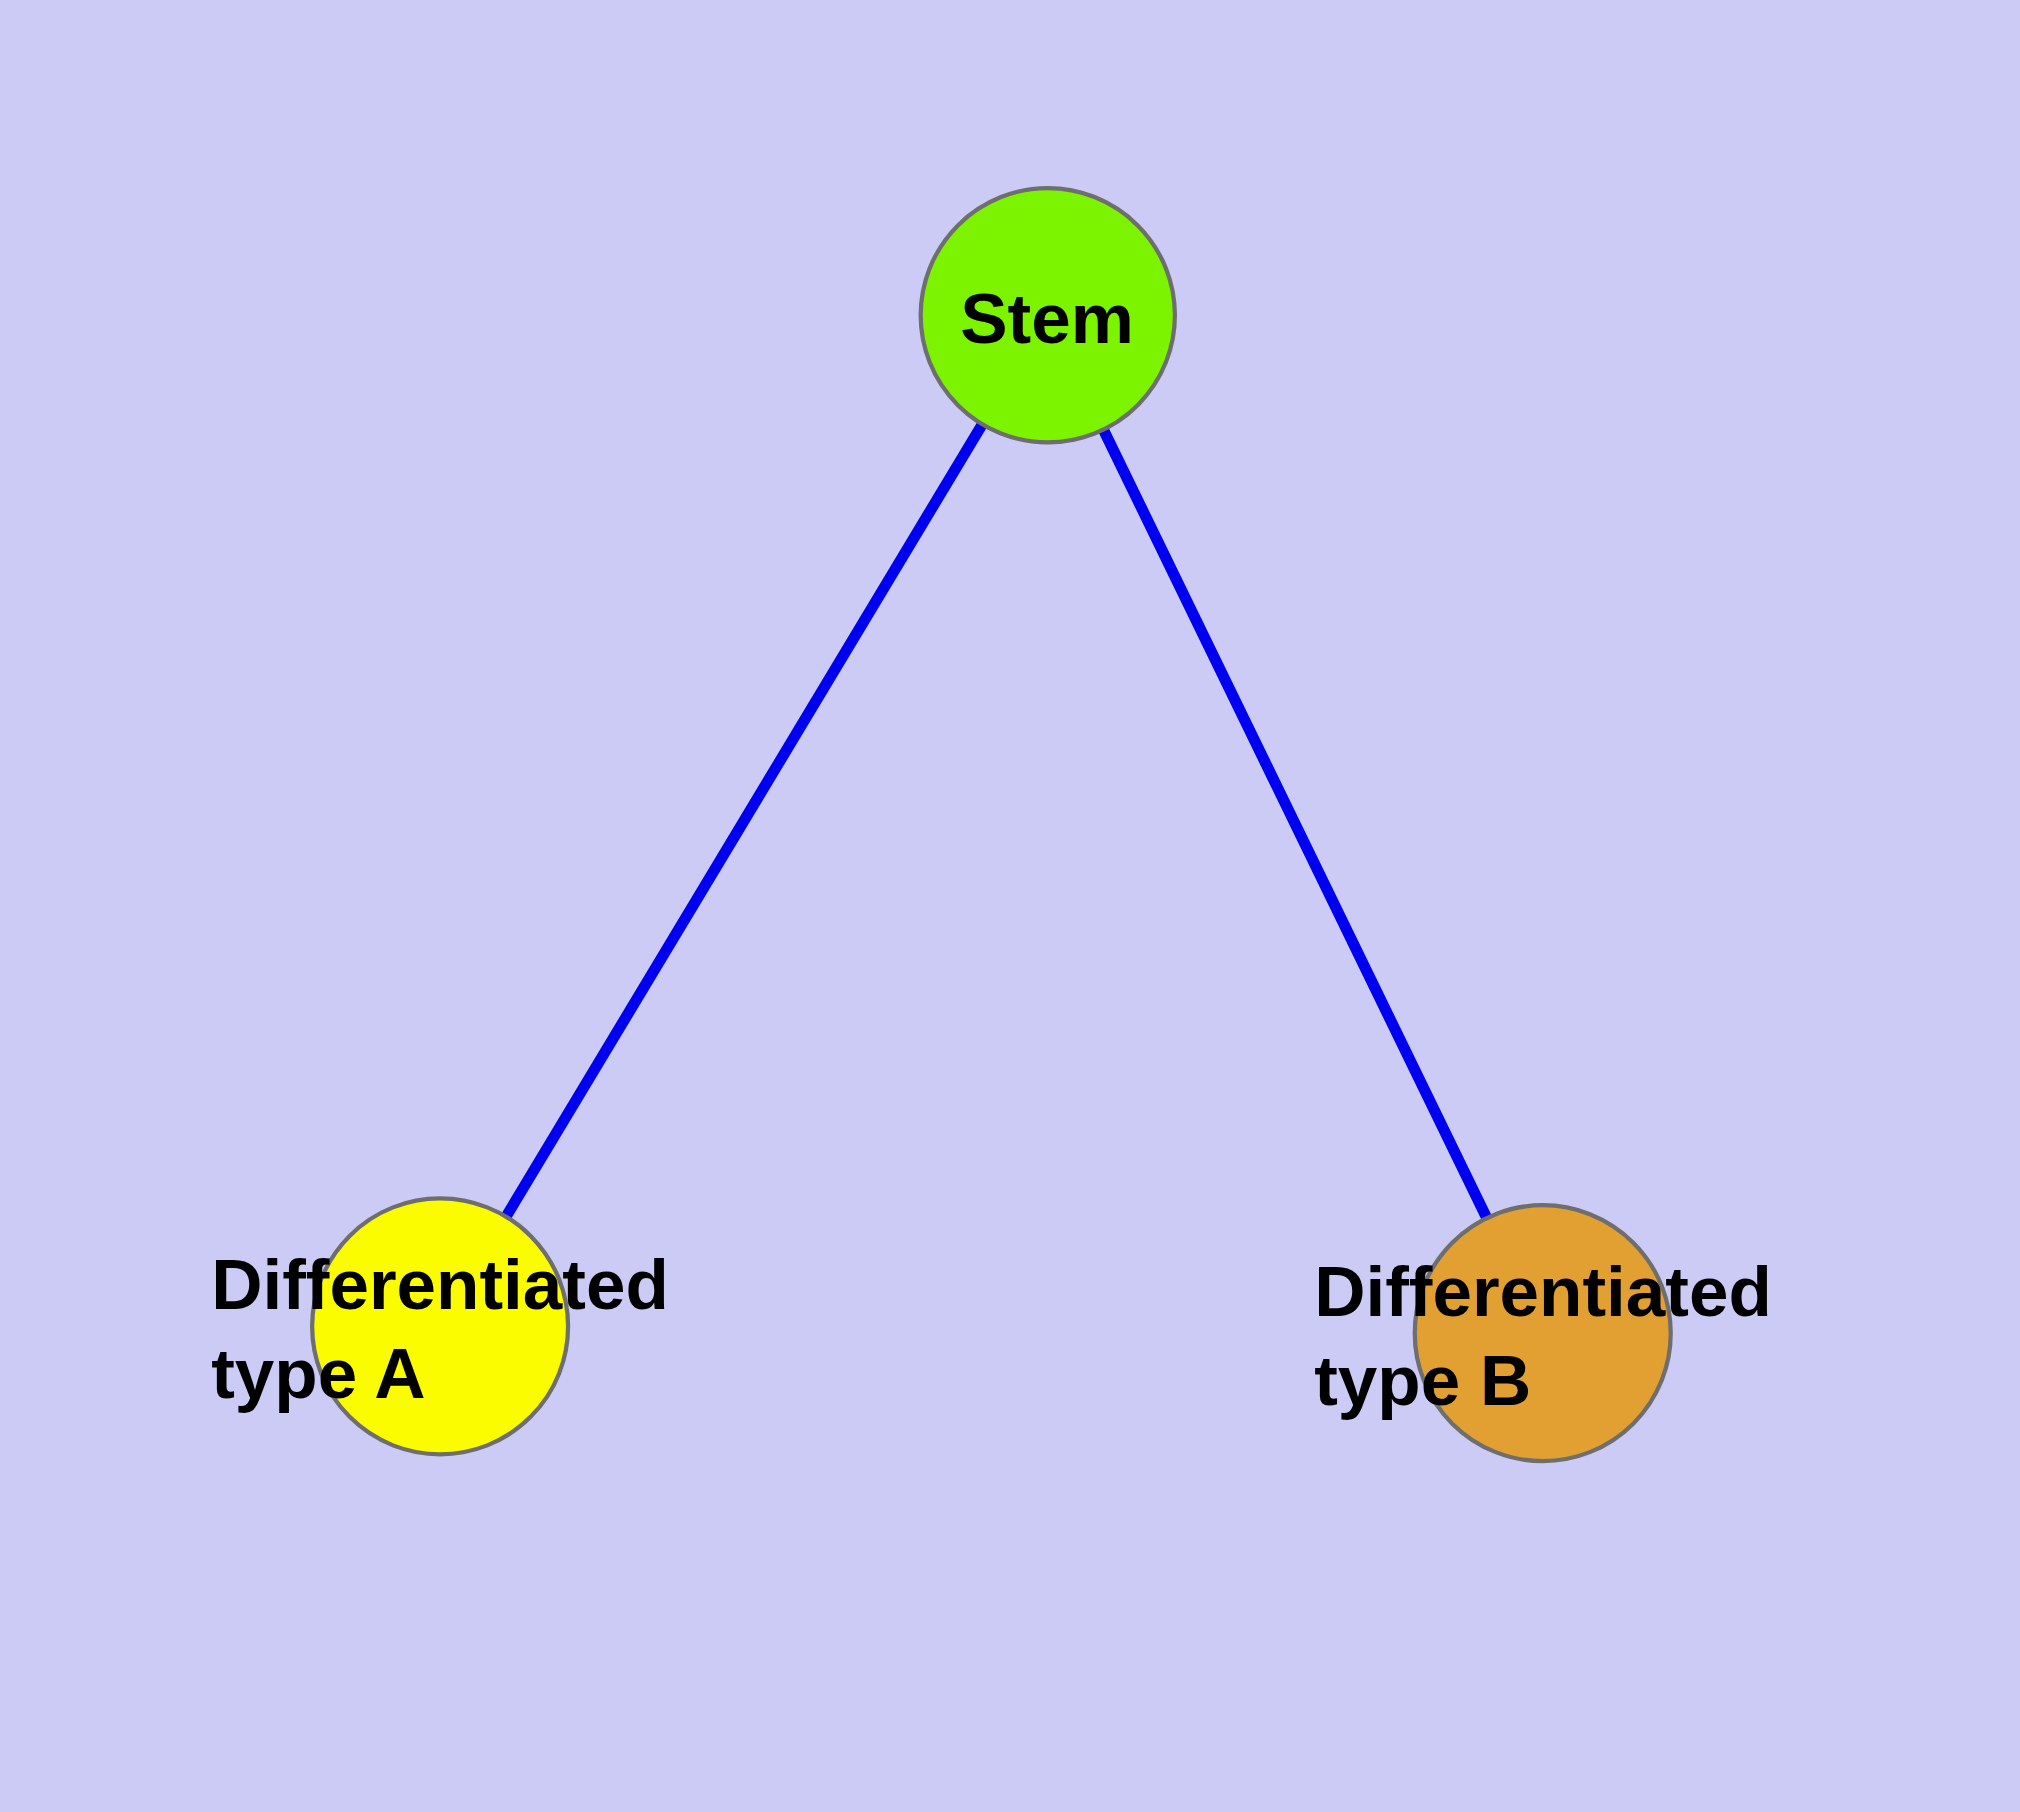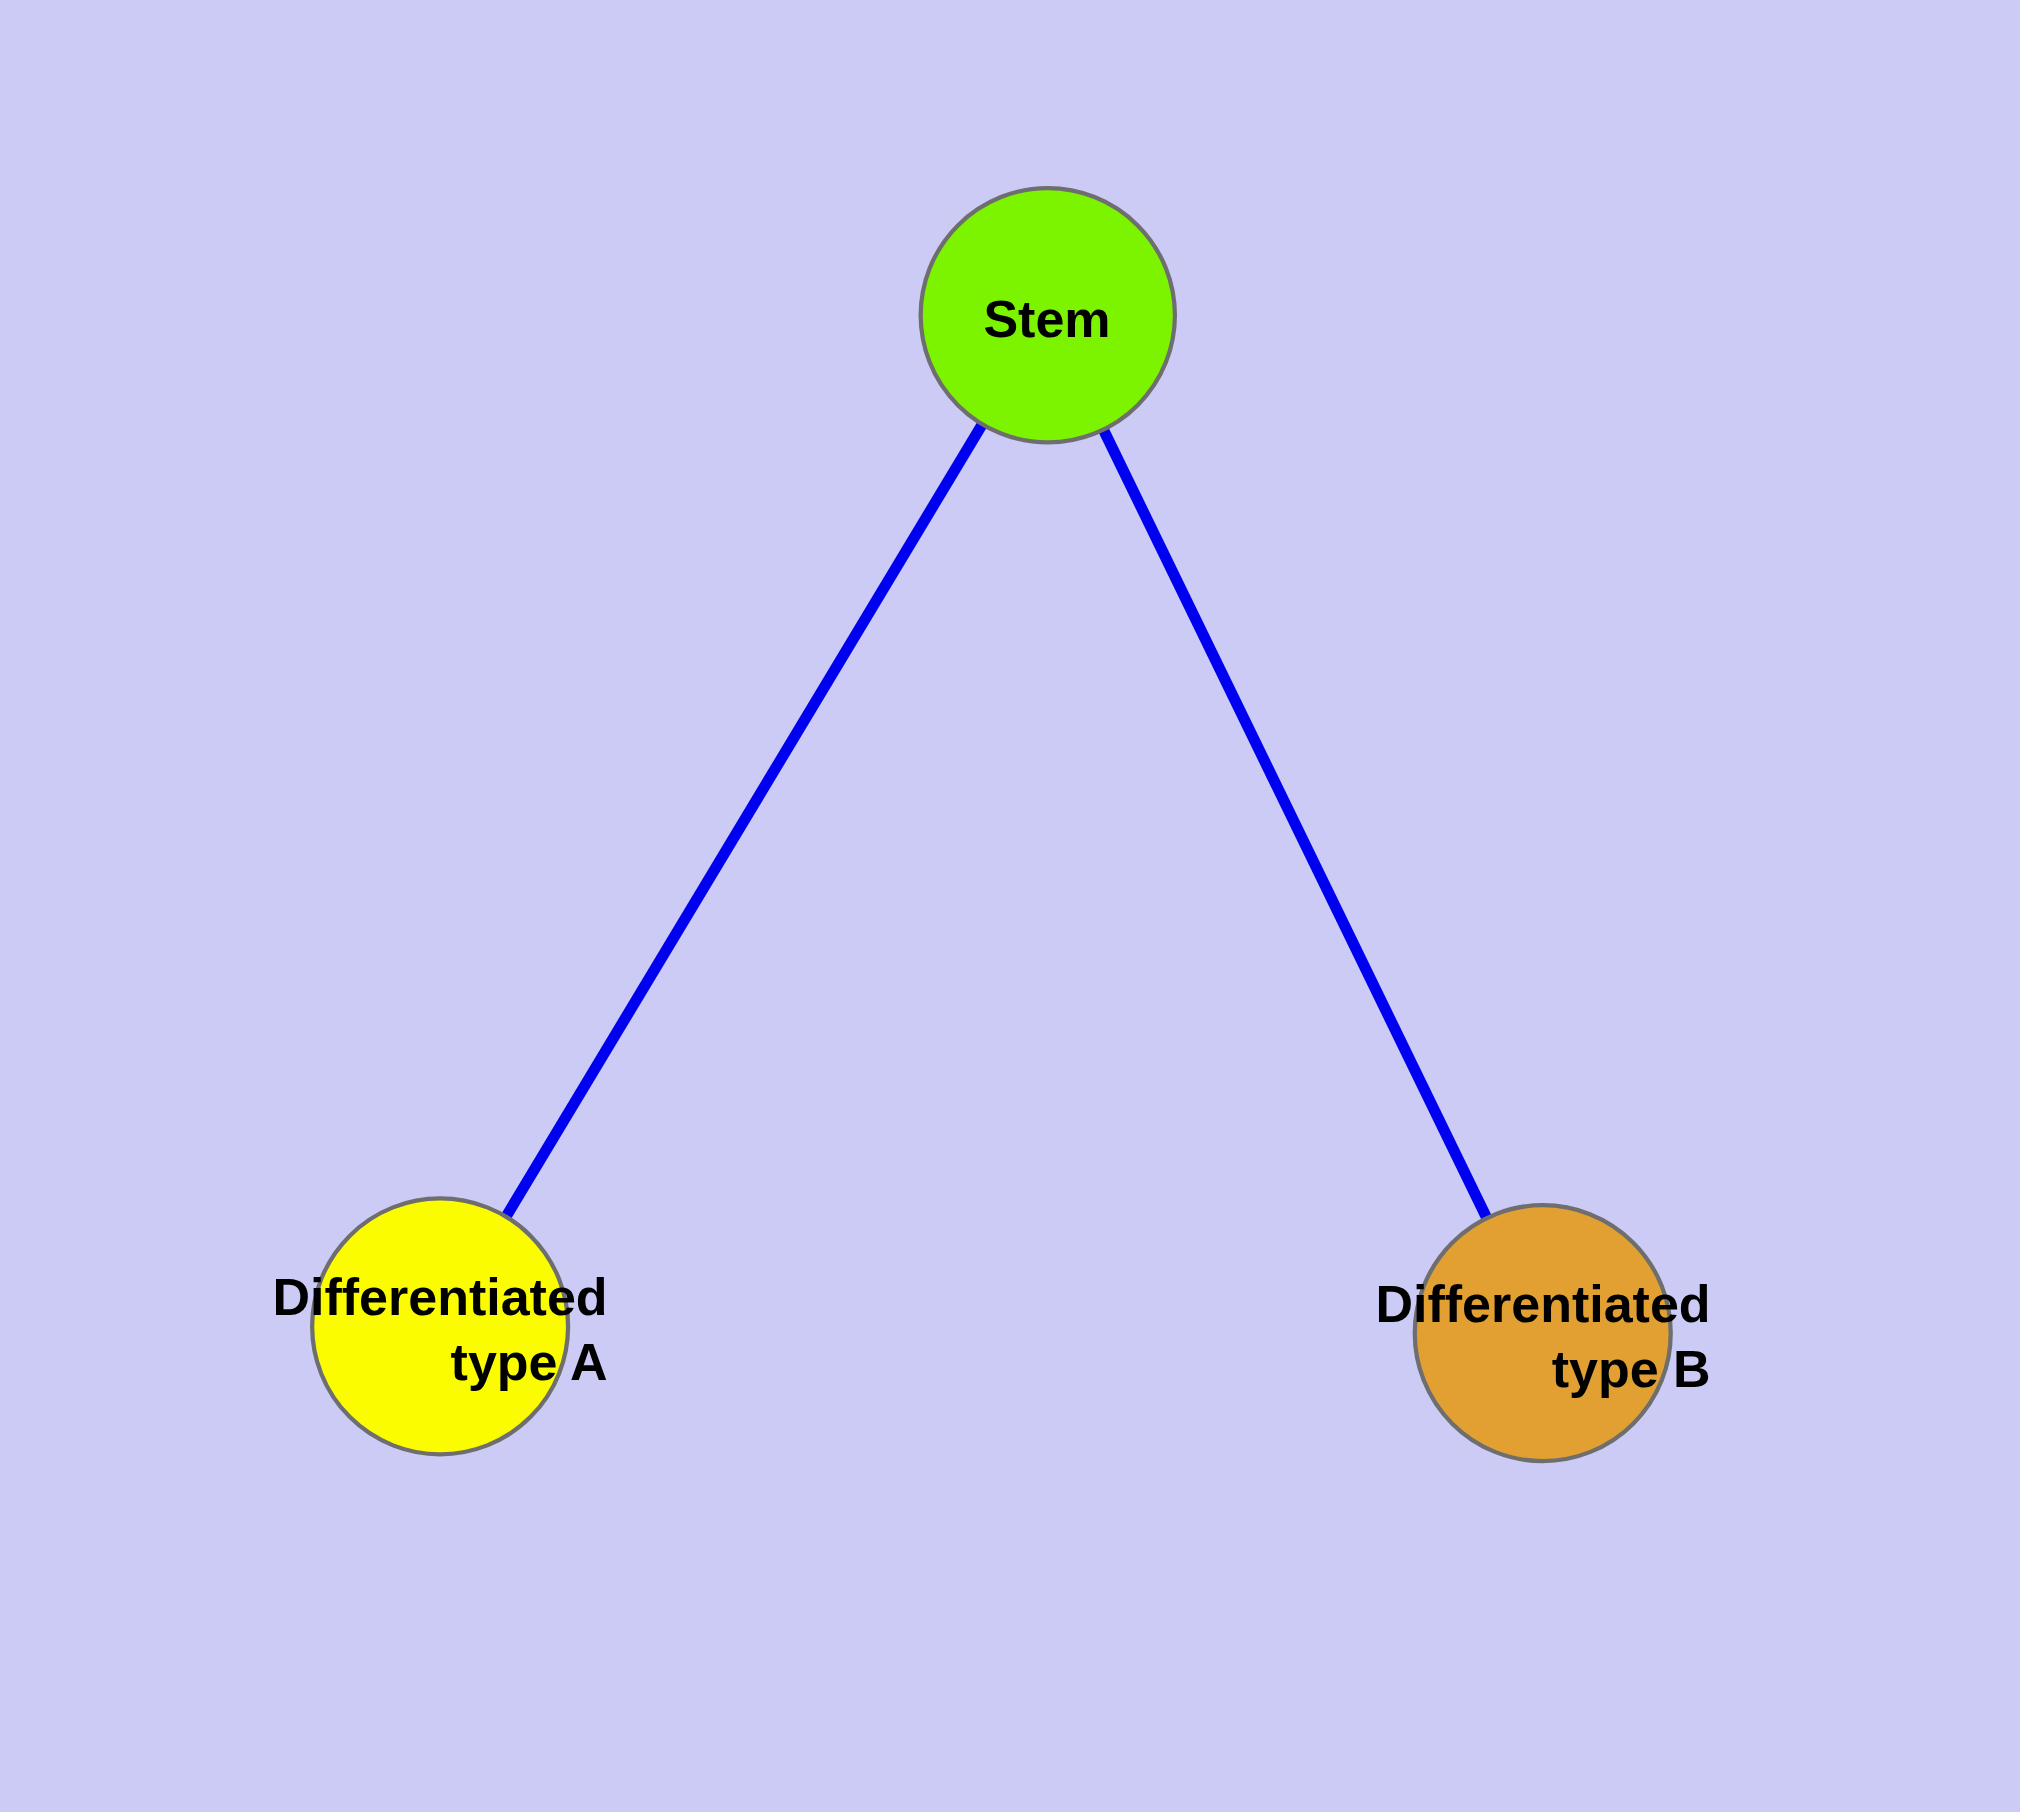--- a/index.html
+++ b/index.html
@@ -25,25 +25,25 @@
     stroke-width: 13px;
     stroke-linecap: butt;
   }
   .graph-svg circle {
     stroke: #6E6E6E;
     stroke-width: 5px;
   }
   .node-label {
     position: absolute;
     transform: translate(-50%, -50%);
-    font-size: 52px;
+    font-size: 71px;
     font-weight: 700;
     line-height: 1.25;
     color: #000000;
-    text-align: right;
+    text-align: left;
     white-space: pre-line;
     letter-spacing: 0;
   }
   .label-stem   { left: 1047px; top: 319px;  }
   .label-type-a { left: 440px;  top: 1330px; }
   .label-type-b { left: 1543px; top: 1337px; }
 </style>
 </head>
 <body bgcolor="#CBCBF6">
 

